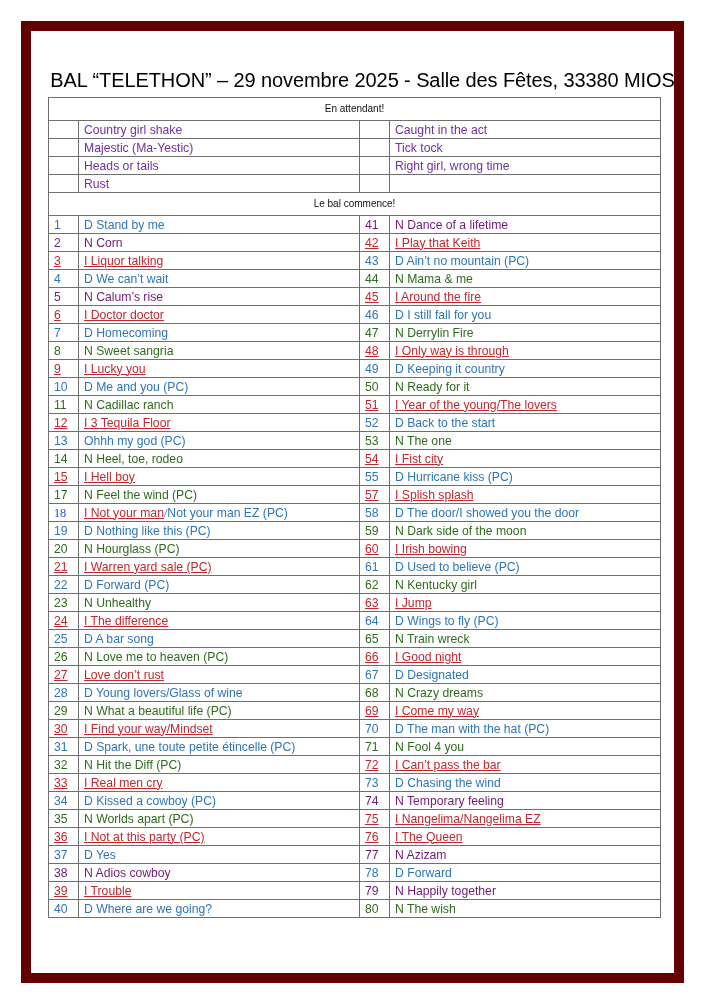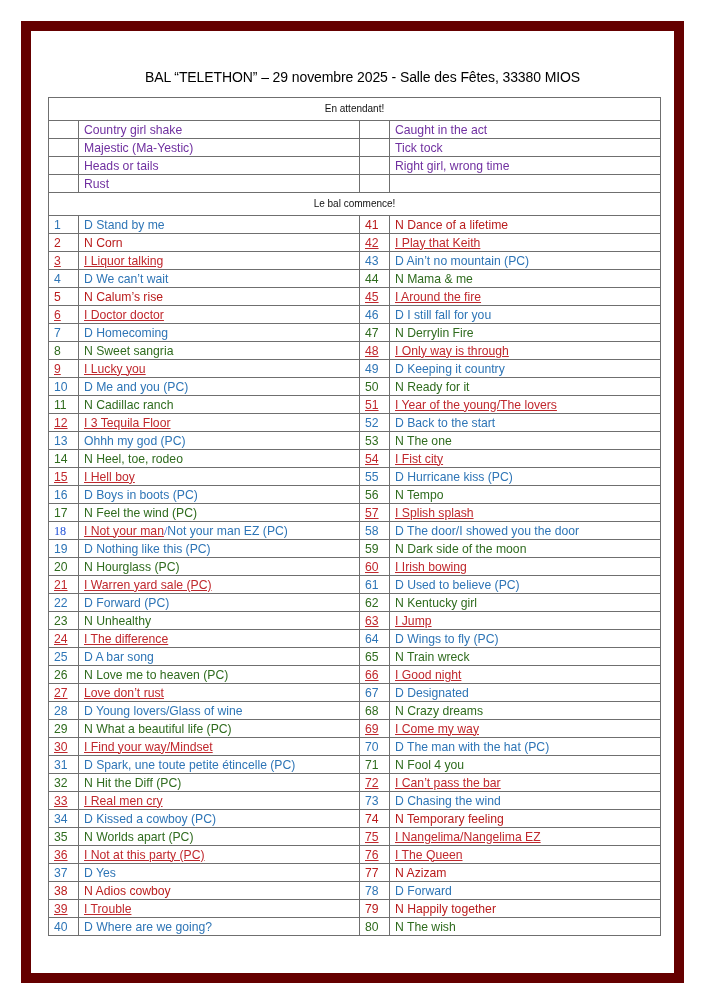--- a/index.html
+++ b/index.html
@@ -1,28 +1,28 @@
 <!DOCTYPE html>
 <html><head>
 <meta charset="utf-8">
 <style>
   html, body { margin: 0; padding: 0; background: #ffffff; }
   body { width: 707px; height: 1000px; position: relative; overflow: hidden;
          font-family: "Liberation Sans", "DejaVu Sans", sans-serif; }
   .frame { position: absolute; left: 21px; top: 21px; width: 643px; height: 942px;
            border: 10px solid #650000; background: #fff; }
   .title { position: absolute; left: 0; top: 38px; width: 663px; text-align: center;
-           font-size: 14px; color: #000; letter-spacing: -0.1px; }
+           font-size: 20px; color: #000; letter-spacing: -0.1px; }
   table { position: absolute; left: 17px; top: 66px; width: 612px;
           border-collapse: collapse; table-layout: fixed; font-size: 12.2px; }
   td { border: 1px solid #6f6f6f; height: 17px; padding: 0 0 0 5px; line-height: 16px;
        white-space: nowrap; overflow: hidden; }
   td.sec { text-align: center; font-size: 10px; height: 22px; line-height: 22px; padding: 0; color: #111; }
   .c-D { color: #2e75b6; }
-  .c-N { color: #b91c1c; }
+  .c-N { color: #701a75; }
   .c-Nd { color: #2f6b1e; }
   .c-I { color: #c0282d; text-decoration: underline; }
   .c-P { color: #7030a0; }
   .c-K { color: #1d4ed8; font-family: Liberation Serif, serif; }
 </style>
 </head>
 <body>
 
 <div class="frame">
   <div class="title">BAL “TELETHON” – 29 novembre 2025 - Salle des Fêtes, 33380 MIOS</div>
@@ -148,26 +148,20 @@
           <td class="c-I">54</td>
           <td><span class="c-I">I Fist city</span></td>
         </tr>
         <tr>
           <td class="c-I">15</td>
           <td><span class="c-I">I Hell boy</span></td>
           <td class="c-D">55</td>
           <td><span class="c-D">D Hurricane kiss (PC)</span></td>
         </tr>
         <tr>
-          <td class="c-D">16</td>
-          <td><span class="c-D">D Boys in boots (PC)</span></td>
-          <td class="c-Nd">56</td>
-          <td><span class="c-Nd">N Tempo</span></td>
-        </tr>
-        <tr>
           <td class="c-Nd">17</td>
           <td><span class="c-Nd">N Feel the wind (PC)</span></td>
           <td class="c-I">57</td>
           <td><span class="c-I">I Splish splash</span></td>
         </tr>
         <tr>
           <td class="c-K">18</td>
           <td><span class="c-I">I Not your man</span><span class="c-K">/</span><span class="c-D">Not your man EZ (PC)</span></td>
           <td class="c-D">58</td>
           <td><span class="c-D">D The door/I showed you the door</span></td>

